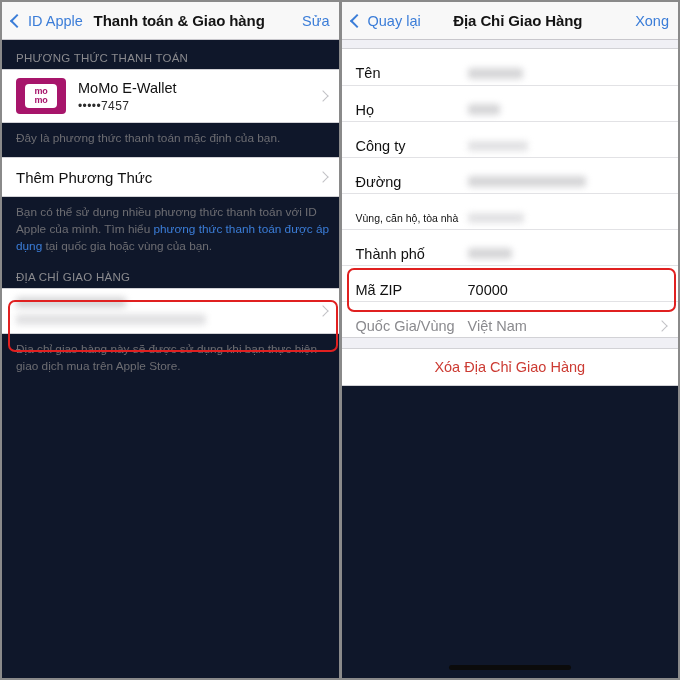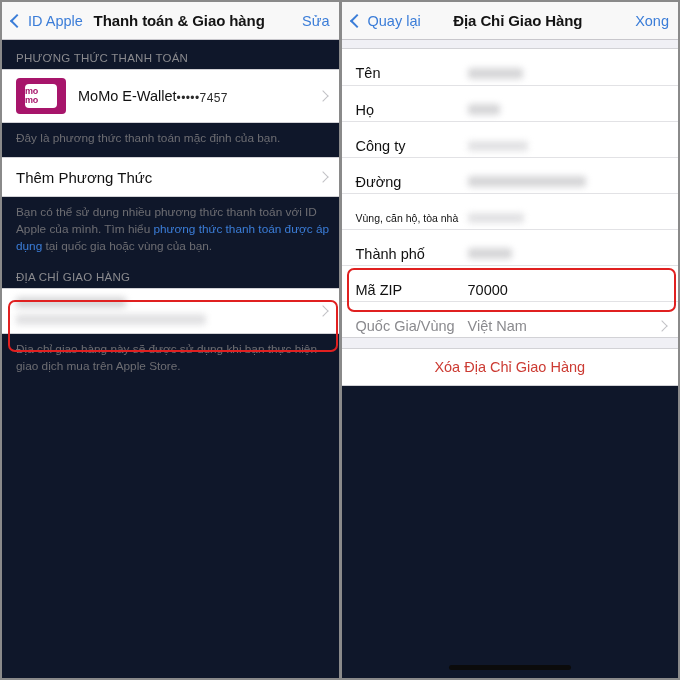--- a/index.html
+++ b/index.html
@@ -136,30 +136,31 @@
     flex: none;
     margin-right: 12px;
   }
   .momo-inner {
     width: 32px;
     height: 24px;
     background: #ffffff;
     border-radius: 4px;
     display: flex;
     flex-direction: column;
+    align-items: center;
     justify-content: center;
     line-height: 0.95;
   }
   .momo-inner span {
     font-size: 9px;
     font-weight: bold;
     color: #a7156b;
     letter-spacing: -0.3px;
   }
-  .pay-text { display: flex; flex-direction: row; justify-content: center; }
+  .pay-text { display: flex; flex-direction: column; justify-content: center; }
   .pay-title { font-size: 14.5px; color: #111; }
   .pay-sub {
     font-size: 12px;
     color: #2b2b2b;
     margin-top: 3px;
     letter-spacing: 0.4px;
   }
 
   .simple-row-label { font-size: 15px; color: #111; }
 

